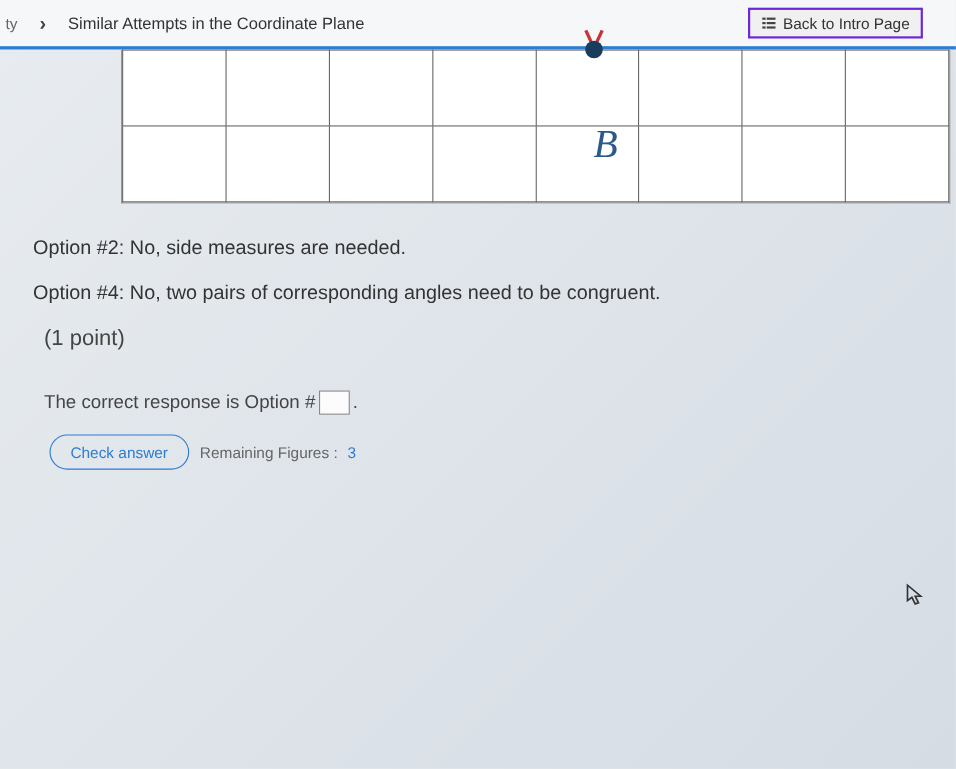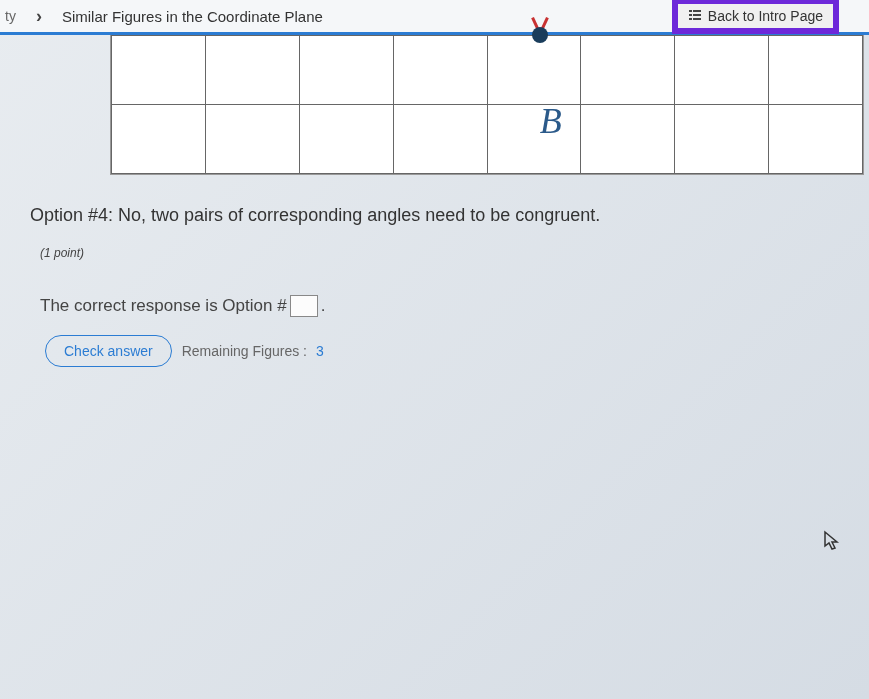--- a/index.html
+++ b/index.html
@@ -13,21 +13,21 @@
       width: 869px;
       height: 699px;
       overflow: hidden;
       position: relative;
     }
     .header {
       display: flex;
       align-items: center;
       padding: 5px 0;
       background: #f5f7f9;
-      height: 35px;
+      height: 45px;
       border-bottom: 3px solid #2b7cd3;
     }
     .breadcrumb-end {
       color: #666;
       font-size: 14px;
       padding-left: 5px;
       margin-right: 5px;
     }
     .chevron {
       font-size: 18px;
@@ -35,23 +35,24 @@
       color: #444;
       margin: 0 20px 0 15px;
     }
     .breadcrumb-title {
       font-size: 15px;
       color: #333;
     }
     .back-button {
       margin-left: auto;
       margin-right: 30px;
-      border: 6px solid #6d28d9;
+      border: 2px solid #6d28d9;
       padding: 4px 10px;
       display: flex;
+      align-items: center;
       gap: 6px;
       font-size: 14px;
       color: #333;
       background: #f0f0f0;
       cursor: pointer;
     }
     .back-icon {
       display: inline-flex;
       width: 14px;
       height: 14px;
@@ -129,22 +130,21 @@
     .triangle {
       font-style: normal;
     }
     .option {
       font-size: 18px;
       color: #333;
       margin-bottom: 20px;
       padding-left: 5px;
     }
     .points {
-      font-style: italic;
-      font-size: 12px;
+      font-size: 20px;
       color: #444;
       padding-left: 15px;
       margin-bottom: 35px;
     }
     .response-line {
       font-size: 17px;
       color: #444;
       padding-left: 15px;
       margin-bottom: 18px;
       display: flex;
@@ -189,21 +189,21 @@
       font-size: 20px;
       color: #333;
     }
   </style>
 </head>
 <body>
 
 <div class="header">
   <span class="breadcrumb-end">ty</span>
   <span class="chevron">›</span>
-  <span class="breadcrumb-title">Similar Figures in the Coordinate Plane</span>
+  <span class="breadcrumb-title">Similar Attempts in the Coordinate Plane</span>
   <button class="back-button">
     <span class="back-icon">
       <svg viewBox="0 0 14 14" width="14" height="14">
         <rect x="1" y="2" width="3" height="2" fill="#444"></rect>
         <rect x="5" y="2" width="8" height="2" fill="#444"></rect>
         <rect x="1" y="6" width="3" height="2" fill="#444"></rect>
         <rect x="5" y="6" width="8" height="2" fill="#444"></rect>
         <rect x="1" y="10" width="3" height="2" fill="#444"></rect>
         <rect x="5" y="10" width="8" height="2" fill="#444"></rect>
       </svg>
@@ -240,20 +240,21 @@
   <div class="point-b">
     <div class="point-tick-left"></div>
     <div class="point-tick-right"></div>
     <div class="point-dot"></div>
   </div>
   <div class="point-label">B</div>
 </div>
 
 <div class="content">
 
+  <div class="option">Option #2: No, side measures are needed.</div>
   <div class="option">Option #4: No, two pairs of corresponding angles need to be congruent.</div>
 
   <div class="points">(1 point)</div>
 
   <div class="response-line">
     <span>The correct response is Option #</span>
     <input class="answer-input" type="text" value="" style="">
     <span>.</span>
   </div>
 

